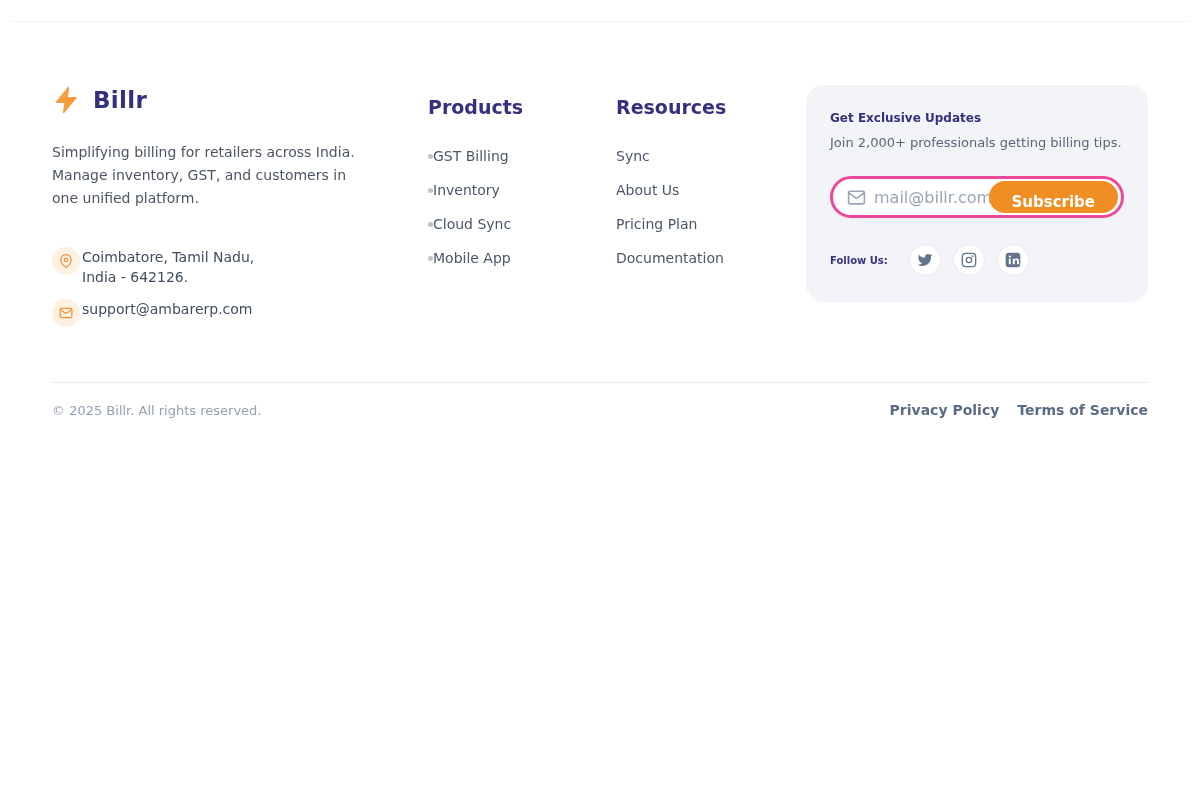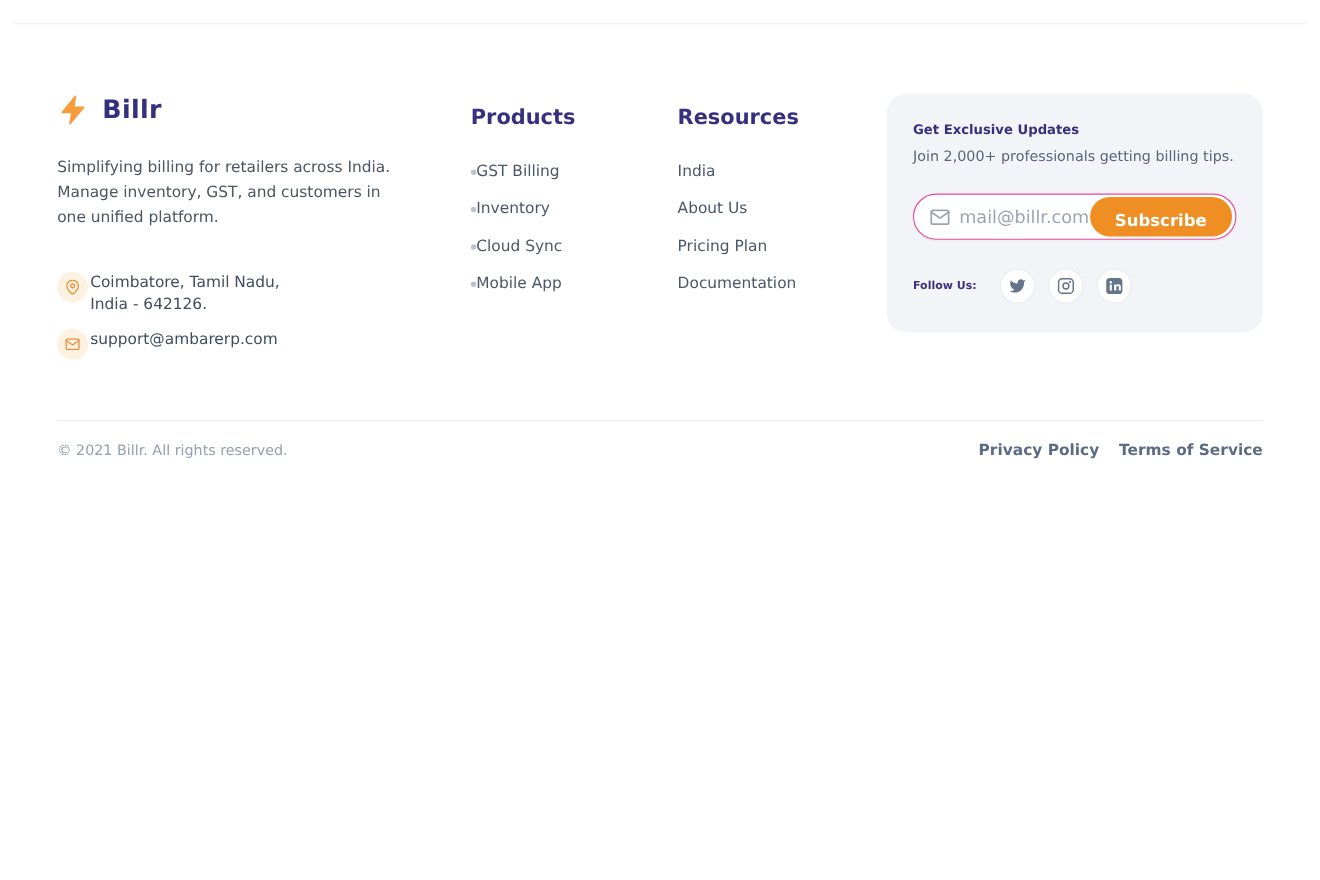--- a/index.html
+++ b/index.html
@@ -27,21 +27,21 @@
   .col-title { font-size: 19px; font-weight: 700; color: #36307E; }
   .link-list { margin-top: 30px; display: flex; flex-direction: column; gap: 18px; list-style: none; }
   .link-item { display: flex; align-items: center; font-size: 14px; color: #4B5768; cursor: pointer; }
   .bullet { width: 5px; height: 5px; border-radius: 50%; background: #BDC3CC; flex: none; }
 
   
   .card { width: 342px; background: #F3F4F8; border-radius: 18px; padding: 26px 24px 26px 24px; }
   .card-title { font-size: 12px; font-weight: 700; color: #36307E; }
   .card-sub { margin-top: 10px; font-size: 13px; color: #5C6577; }
   .subscribe-row { position: relative; margin-top: 26px; height: 42px; background: #ffffff;
-                   border: 1px solid #ec4899; border-radius: 21px; display: flex; align-items: center;
+                   border: 3px solid #ec4899; border-radius: 21px; display: flex; align-items: center;
                    padding-left: 14px; box-shadow: 0 1px 3px rgba(30,41,59,0.04); }
   .mail-icon { flex: none; display: block; }
   .email-input { flex: 1; min-width: 0; border: none; outline: none; background: transparent;
                  font-family: inherit; font-size: 16px; color: #334155; padding: 0 8px; }
   .email-input::placeholder { color: #9AA4B2; }
   .subscribe-btn { position: absolute; right: 3px; top: 2px; bottom: 2px; padding: 12px 23px;
                    border: none; border-radius: 19px; background: #EE8E23; color: #ffffff;
                    font-family: inherit; font-size: 15px; font-weight: 700; cursor: pointer; }
   .follow-row { margin-top: 26px; display: flex; align-items: center; gap: 21px; }
   .follow-label { font-size: 10px; font-weight: 700; color: #3A337E; }
@@ -121,21 +121,21 @@
           <span class="bullet"></span>
           <span>Mobile App</span>
         </li>
       </ul>
     </div>
 
     <div class="link-col">
       <div class="col-title">Resources</div>
       <ul class="link-list">
         <li class="link-item">
-          <span>India</span>
+          <span>Sync</span>
         </li>
         <li class="link-item">
           <span>About Us</span>
         </li>
         <li class="link-item">
           <span>Pricing Plan</span>
         </li>
         <li class="link-item">
           <span>Documentation</span>
         </li>
@@ -179,19 +179,19 @@
             </svg>
           </span>
         </div>
       </div>
     </div>
   </div>
 
   <div class="bottom-divider"></div>
 
   <div class="bottom-row">
-    <span class="copyright">© 2021 Billr. All rights reserved.</span>
+    <span class="copyright">© 2025 Billr. All rights reserved.</span>
     <div class="bottom-links">
       <span class="bottom-link">Privacy Policy</span>
       <span class="bottom-link">Terms of Service</span>
     </div>
   </div>
 </div>
 
 </body></html>

